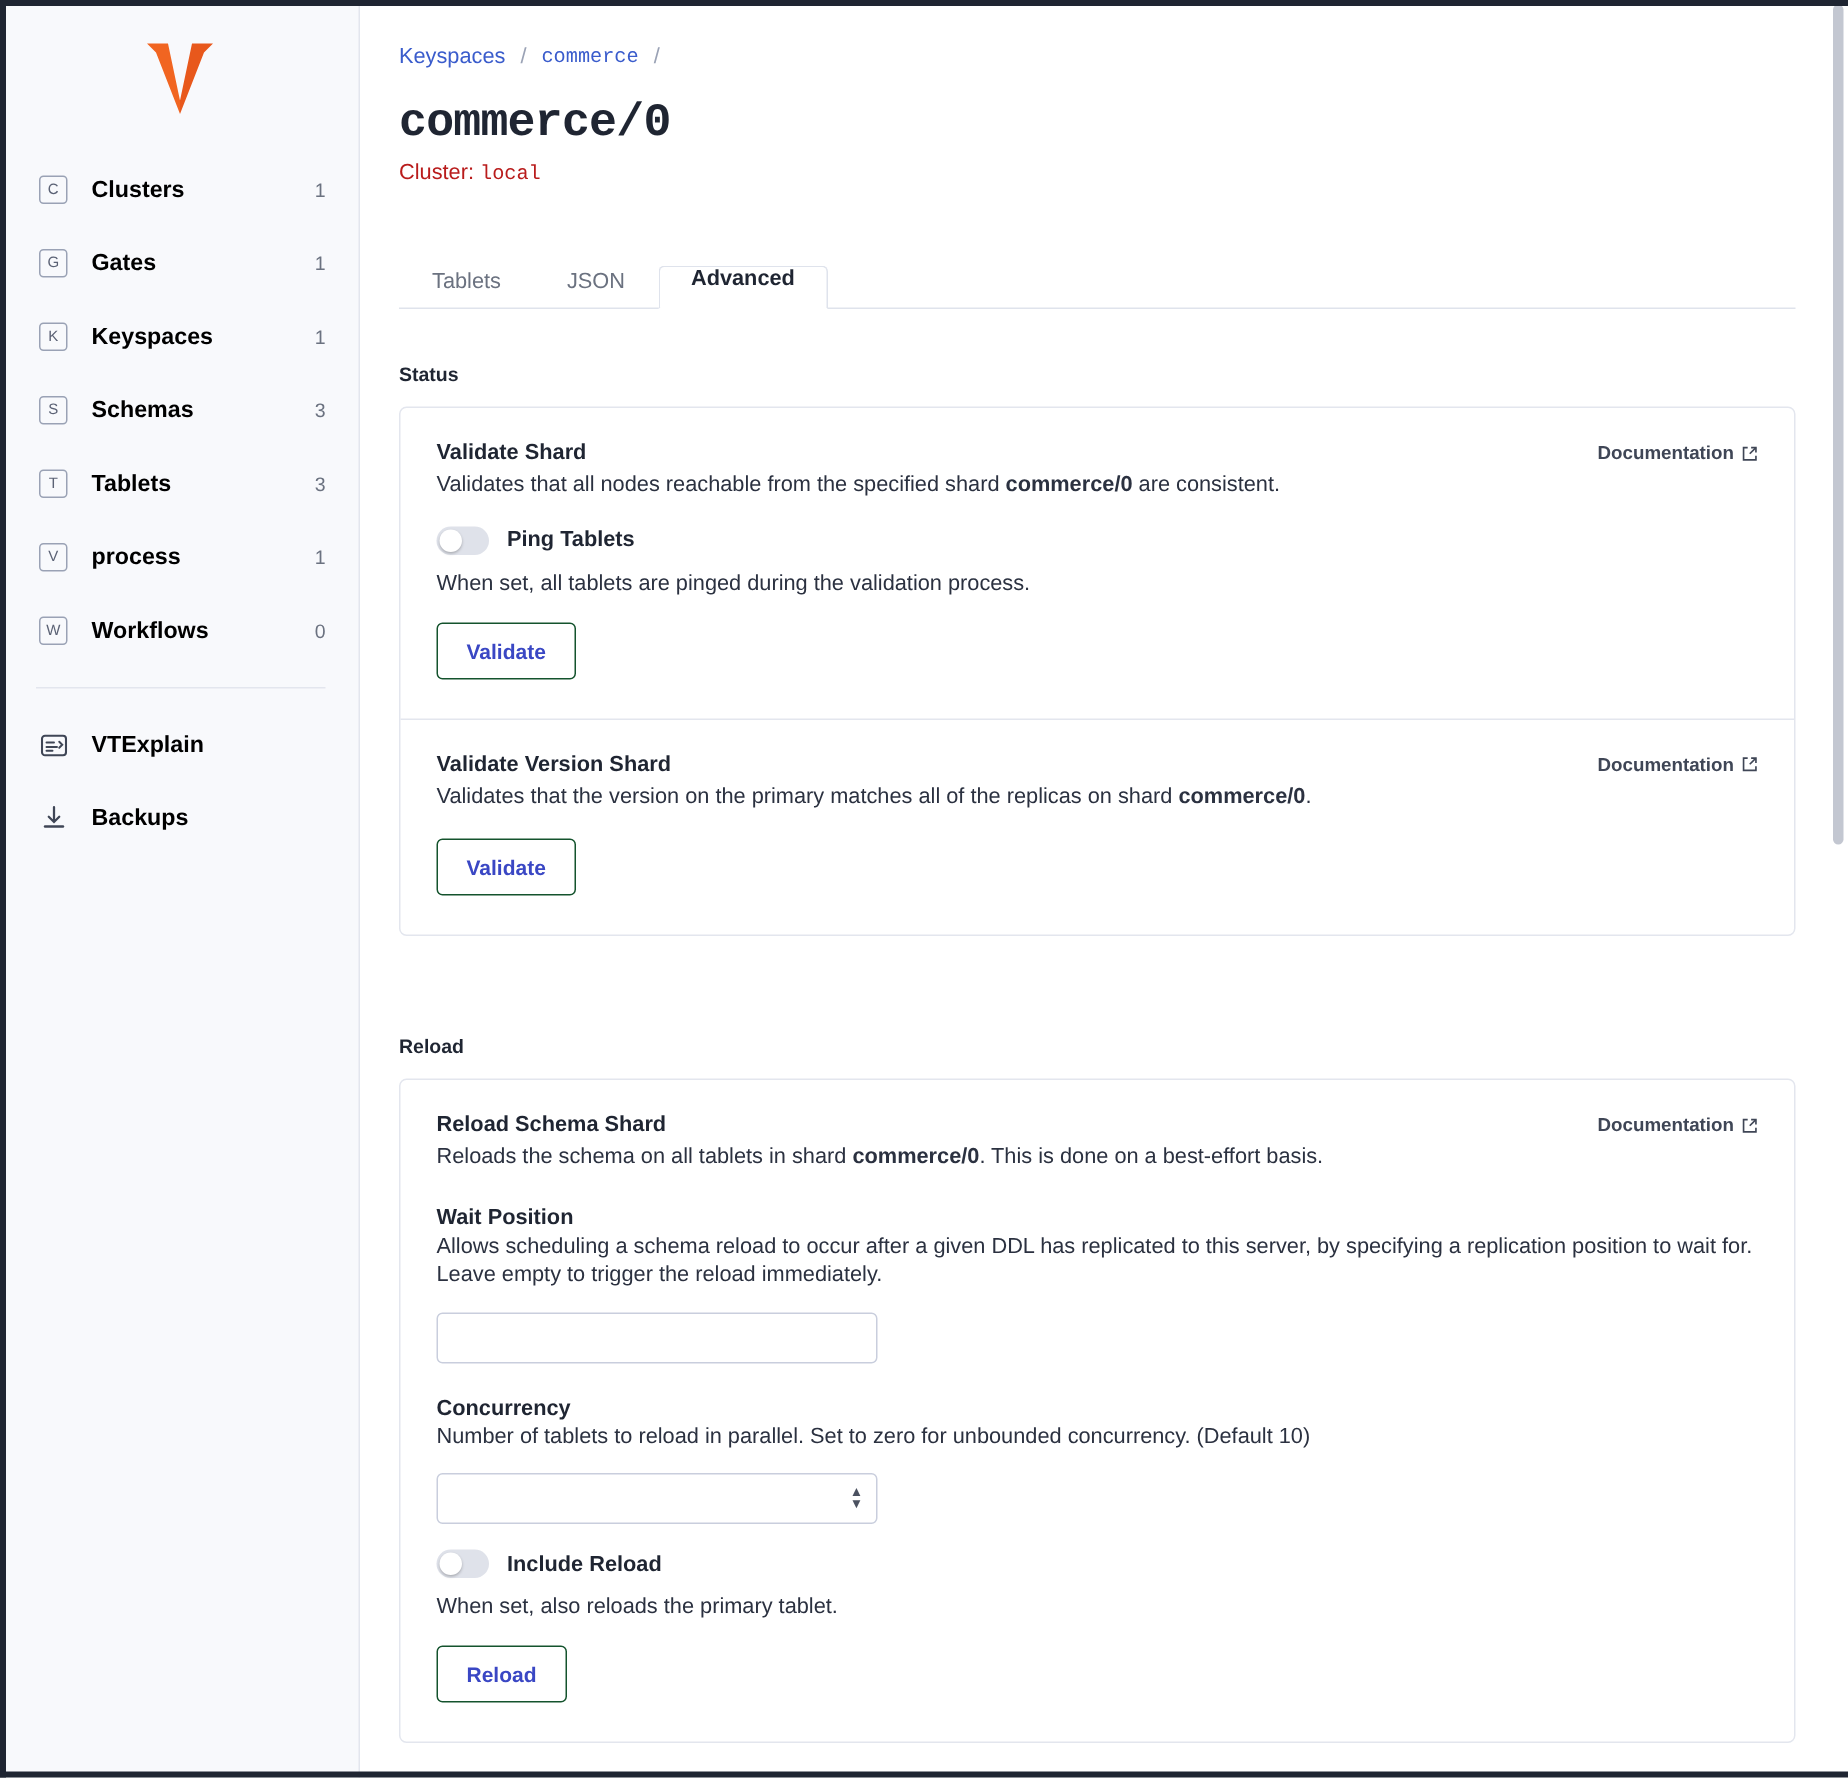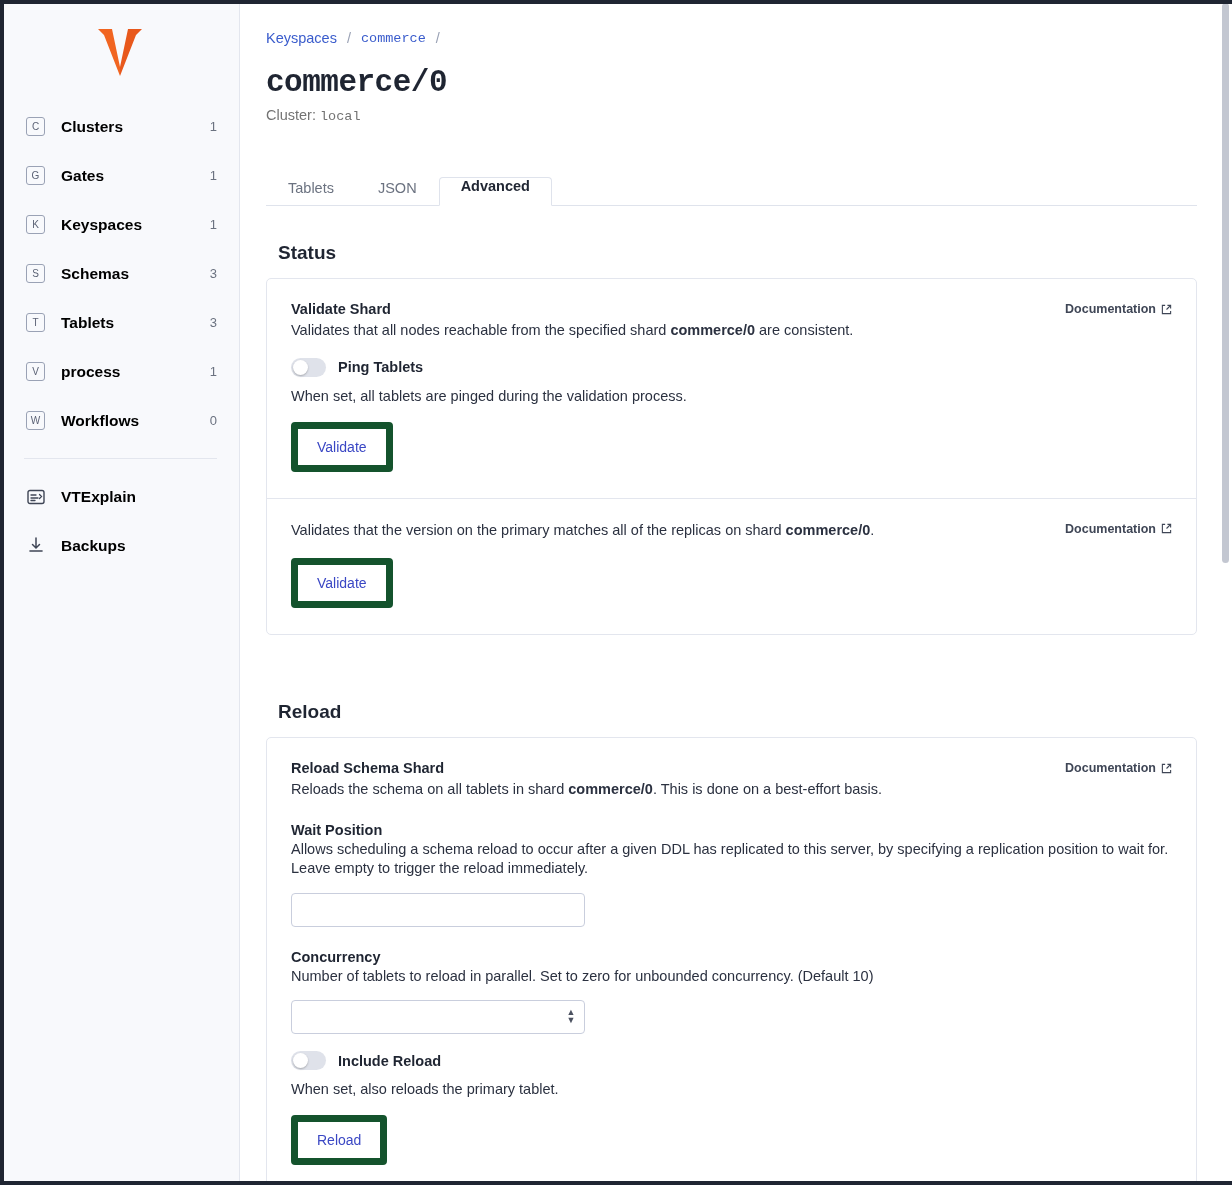--- a/index.html
+++ b/index.html
@@ -108,21 +108,21 @@
   .breadcrumb .sep { color: #9aa2b5; }
   h1.page-title {
     font-family: "Liberation Mono", monospace;
     font-size: 31px;
     font-weight: bold;
     margin: 19px 0 7px;
     letter-spacing: -0.5px;
   }
   .cluster-line {
     font-size: 14.5px;
-    color: #737373;
+    color: #b91c1c;
     margin-bottom: 16px;
   }
   .cluster-line .mono {
     font-family: "Liberation Mono", monospace;
     font-size: 13.5px;
   }
 
   .tabs {
     margin-top: 42px;
     display: flex;
@@ -145,23 +145,23 @@
     color: #1f2532;
     font-weight: bold;
     background: #ffffff;
     border: 1px solid #dfe3ec;
     border-bottom: 1px solid #ffffff;
     border-radius: 4px 4px 0 0;
     padding: 0 21px 11px;
   }
 
   h2.section-title {
-    font-size: 19px;
-    font-weight: bold;
-    margin: 36px 12px 14px;
+    font-size: 13px;
+    font-weight: bold;
+    margin: 36px 0 14px;
   }
   h2.section-title.reload { margin-top: 66px; }
 
   .card {
     border: 1px solid #e3e6ee;
     border-radius: 5px;
     background: #fff;
   }
   .card-block {
     padding: 22px 24px 26px;
@@ -228,26 +228,26 @@
   }
   .helper-text {
     font-size: 14.5px;
     color: #2b3140;
     margin-top: 11px;
   }
   .btn {
     margin-top: 18px;
     display: inline-block;
     padding: 10px 19px;
-    border: 7px solid #14532d;
+    border: 1px solid #14532d;
     border-radius: 4px;
     color: #3a47c4;
     background: #fff;
     font-size: 14px;
-    font-weight: normal;
+    font-weight: bold;
     cursor: pointer;
     font-family: "Liberation Sans", sans-serif;
   }
 
   .field-label {
     font-size: 14.5px;
     font-weight: bold;
     margin-top: 22px;
   }
   .field-desc {
@@ -456,20 +456,21 @@
 
       <div class="card-block">
         <a class="doc-link">
           <span>Documentation</span>
           <svg width="11" height="11" viewBox="0 0 12 12">
             <path d="M4.5 1.5H1.5v9h9v-3" stroke="#3f4656" stroke-width="1.2" fill="none"></path>
             <path d="M7 1.5h3.5V5" stroke="#3f4656" stroke-width="1.2" fill="none"></path>
             <path d="M10.3 1.7L6 6" stroke="#3f4656" stroke-width="1.2" fill="none"></path>
           </svg>
         </a>
+        <div class="block-title">Validate Version Shard</div>
         <div class="block-desc">
           <span>Validates that the version on the primary matches all of the replicas on shard </span><b>commerce/0</b><span>.</span>
         </div>
         <button class="btn">Validate</button>
       </div>
     </div>
 
     <h2 class="section-title reload">Reload</h2>
 
     <div class="card">

